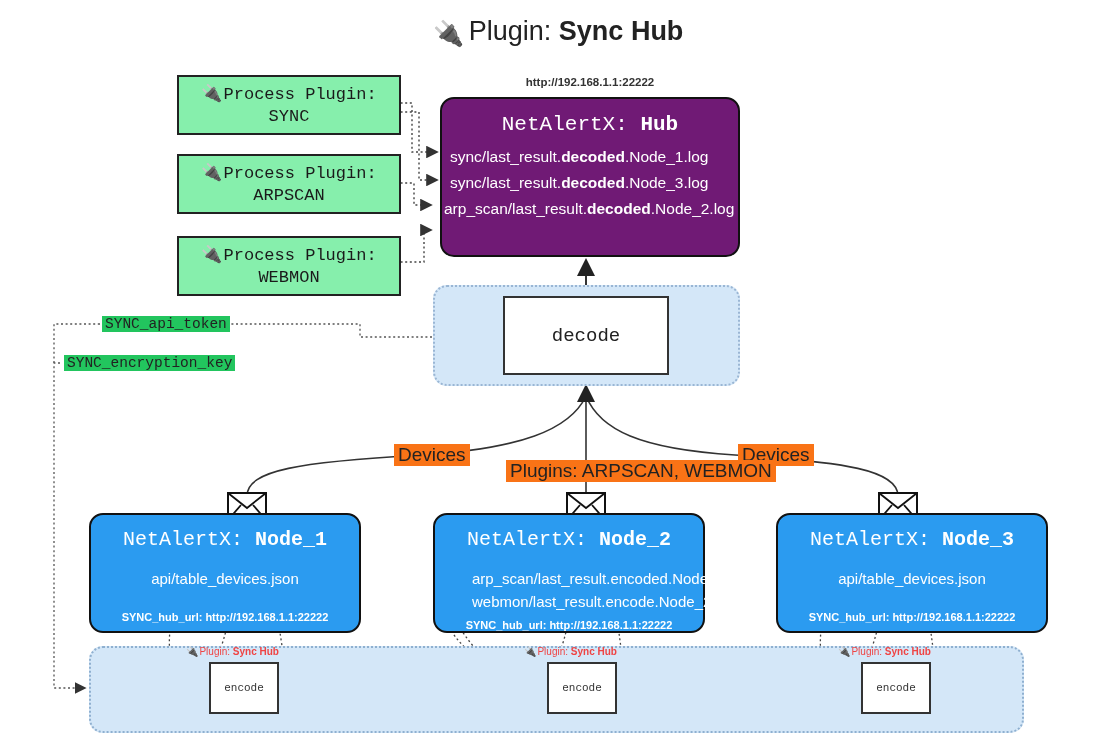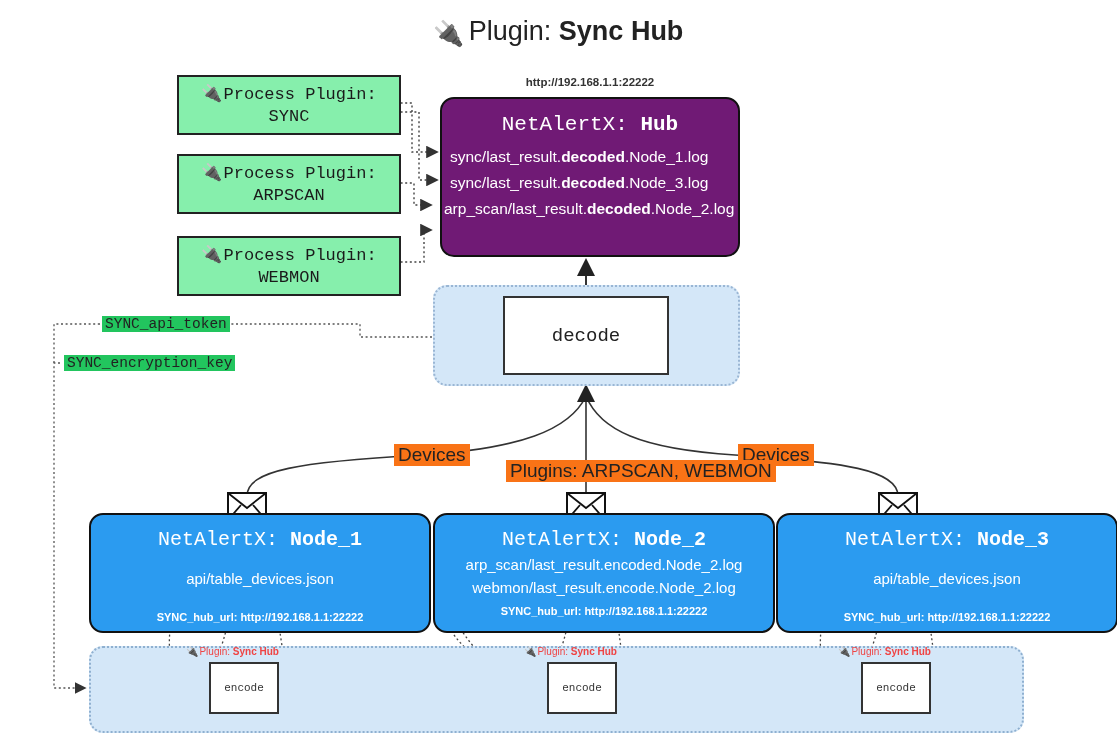--- a/index.html
+++ b/index.html
@@ -47,31 +47,31 @@
   .edge-label{font-size:19px;color:#222;background:#f97316;padding:0 4px;white-space:nowrap;}
   #lbl-dev-left{left:394px;top:444px;}
   #lbl-dev-right{left:738px;top:444px;}
   #lbl-plugins{left:506px;top:460px;}
 
   
   .envelope{width:40px;height:29px;}
 
   
   .node-box{background:#2B9BF0;border:2.5px solid #111;border-radius:14px;box-sizing:border-box;
-            width:342px;height:120px;}
+            width:272px;height:120px;}
   .node-title{margin-top:13px;text-align:center;font-family:"Liberation Mono",monospace;
               font-size:20px;color:#fff;}
   .node-title .b{font-weight:bold;}
   .node-lines{text-align:center;margin-top:9px;}
   .node-line{color:#fff;font-size:15px;white-space:nowrap;line-height:1.55;}
   .node-hub-url{text-align:center;color:#fff;font-size:11px;font-weight:bold;margin-top:7px;white-space:nowrap;}
   #node1{left:89px;top:513px;}
   #node2{left:433px;top:513px;}
   #node3{left:776px;top:513px;}
-  #node2 .node-lines{margin-top:2px;}
+  #node2 .node-lines{margin-top:16px;padding-left:37px;}
   #node2 .node-hub-url{margin-top:5px;}
   #node1 .node-lines, #node3 .node-lines{margin-top:16px;}
   #node1 .node-hub-url, #node3 .node-hub-url{margin-top:21px;}
 
   
   #plugin-band{left:89px;top:646px;width:935px;height:87px;background:#D4E7F8;
                border:2px dotted #8fb0d0;border-radius:14px;box-sizing:border-box;}
   .enc-label{font-size:10px;color:#ef4444;white-space:nowrap;}
   .enc-label .b{font-weight:bold;}
   .enc-label .plug{margin-right:1px;}

